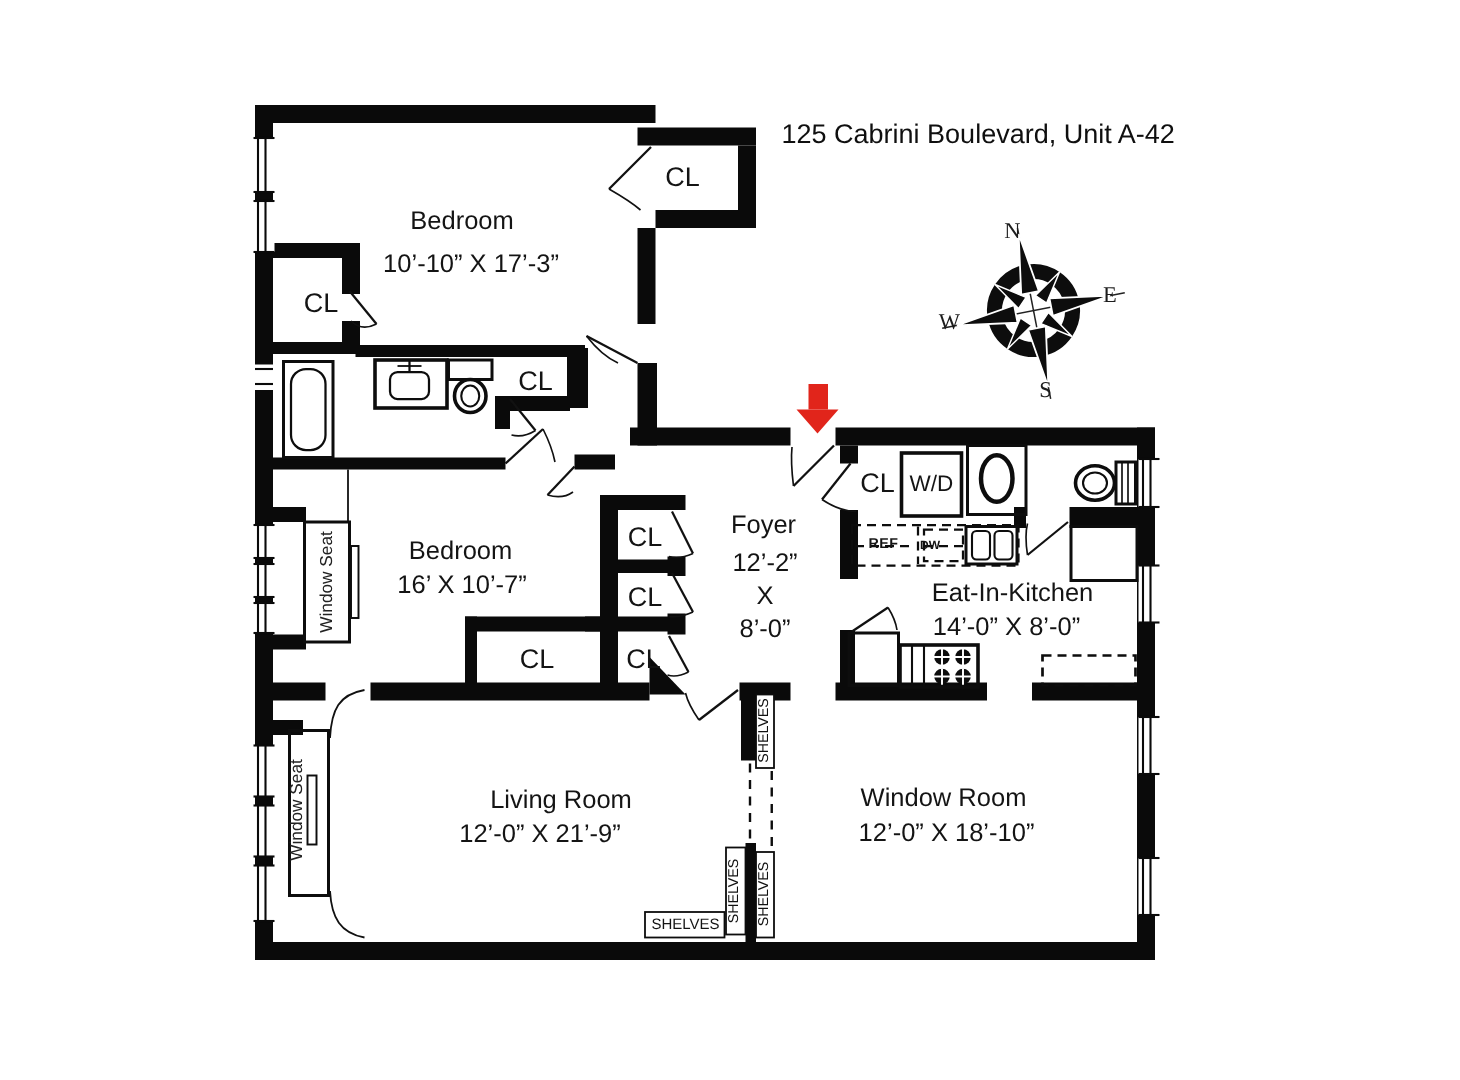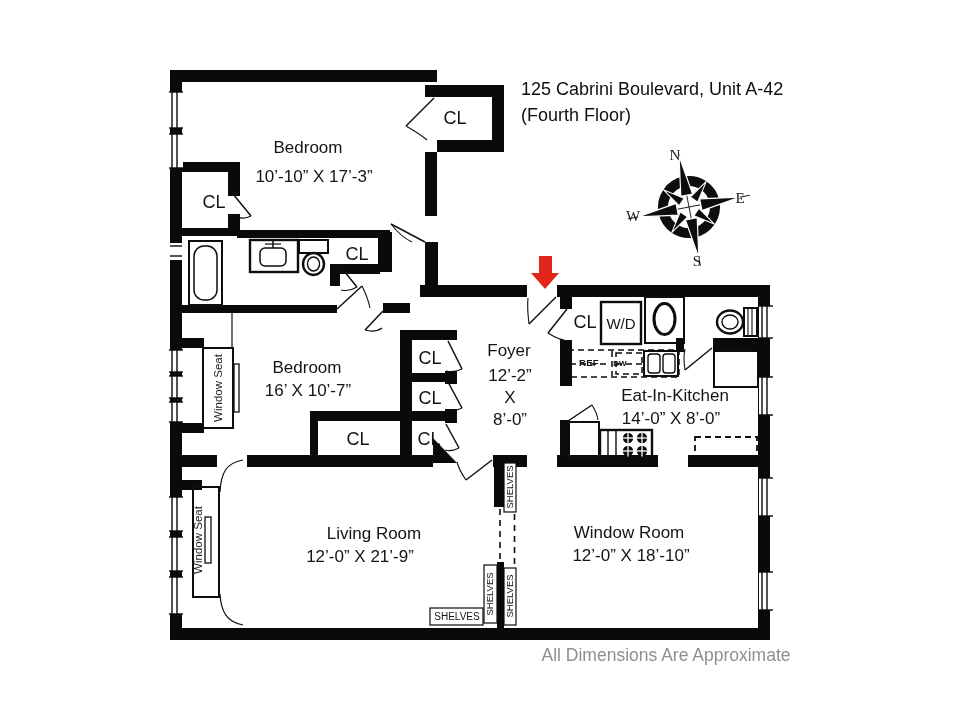--- a/index.html
+++ b/index.html
@@ -365,21 +365,20 @@
             <polygon points="0,52 6,12 -6,12"></polygon>
         <polygon points="-52,0 -12,6 -12,-6"></polygon>
             <polygon points="52,0 12,6 12,-6"></polygon>
       </g>
     </g>
   </g>
 </svg>
 
 <div class="title-block">
   <div>125 Cabrini Boulevard, Unit A-42</div>
-  <div>(Fourth Floor)</div>
 </div>
 
 <div class="lbl compass-letter" style="left:675px;top:155px">N</div>
 <div class="lbl compass-letter" style="left:740px;top:198px">E</div>
 <div class="lbl compass-letter" style="left:697px;top:261px">S</div>
 <div class="lbl compass-letter" style="left:633px;top:216px">W</div>
 
 <div class="lbl" style="left:308px;top:147px">Bedroom</div>
 <div class="lbl" style="left:314px;top:176px">10’-10” X 17’-3”</div>
 
@@ -414,15 +413,14 @@
 <div class="lbl dw" style="left:620px;top:364px">DW</div>
 
 <div class="lbl rot" style="left:219px;top:388px">Window Seat</div>
 <div class="lbl rot" style="left:199px;top:540px">Window Seat</div>
 
 <div class="lbl shv" style="left:510px;top:487px">SHELVES</div>
 <div class="lbl shv" style="left:490px;top:594px">SHELVES</div>
 <div class="lbl shv" style="left:510px;top:596px">SHELVES</div>
 <div class="lbl shh" style="left:457px;top:617px">SHELVES</div>
 
-<div class="footer-note">All Dimensions Are Approximate</div>
 
 </div>
 
 </body></html>

